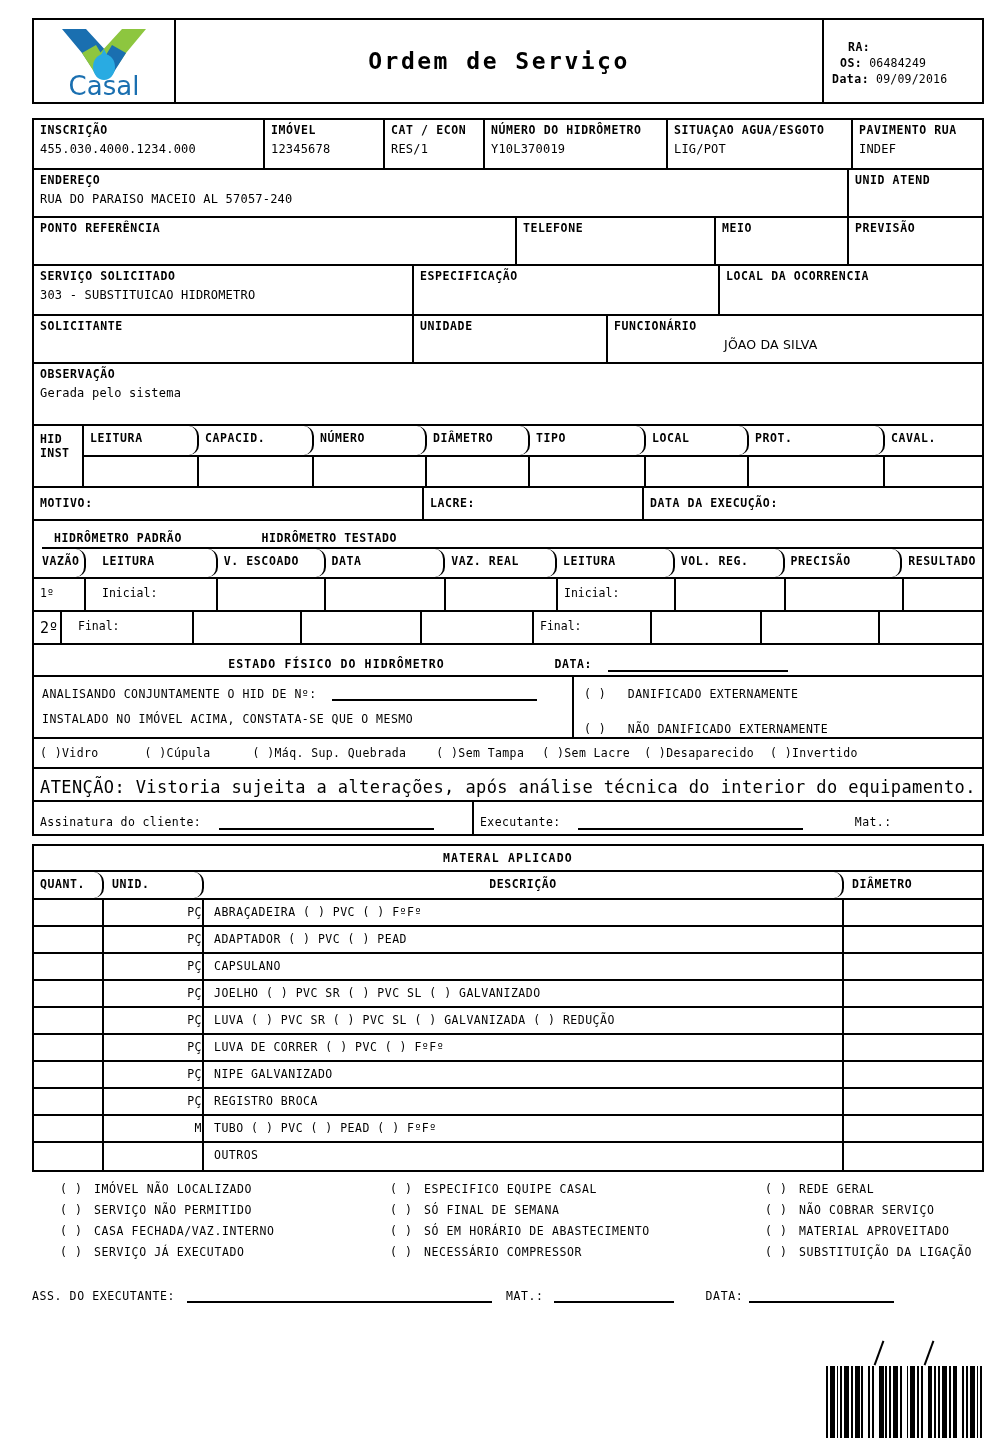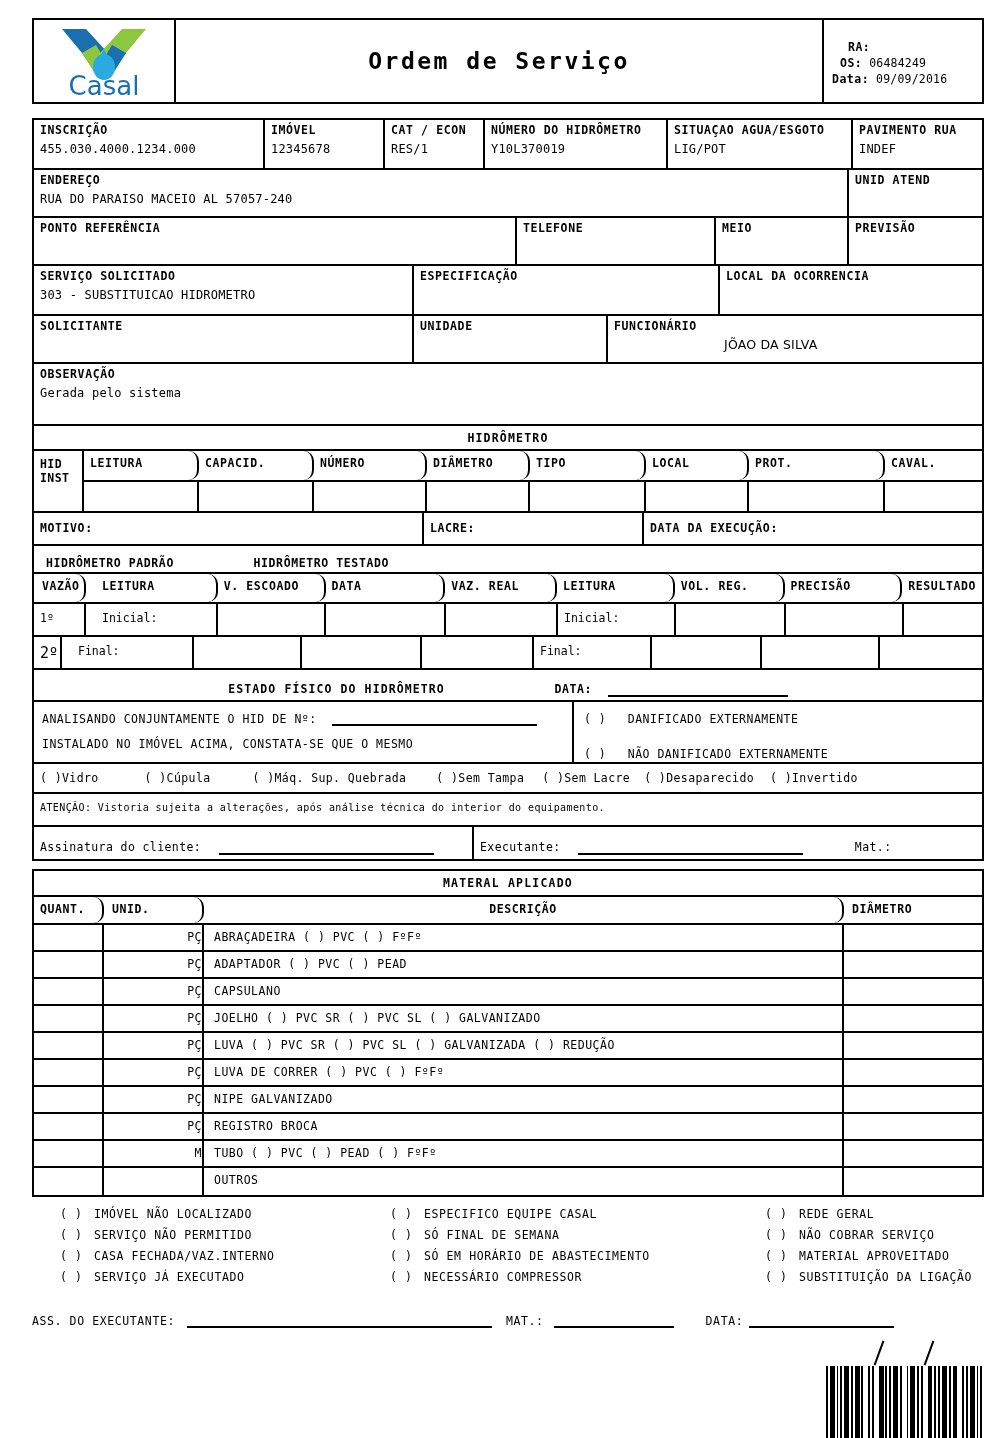--- a/index.html
+++ b/index.html
@@ -273,25 +273,20 @@
       </div>
     </div>
 
     <div class="brow" style="height:62px;">
       <div class="cell" style="flex:1">
         <span class="lbl">OBSERVAÇÃO</span>
         <span class="val">Gerada pelo sistema</span>
       </div>
     </div>
 
-    <div class="brow" style="height:25px;">
-      <div class="cell" style="flex:1;padding:0;">
-        <div class="sec-title">HIDRÔMETRO</div>
-      </div>
-    </div>
 
     <div class="brow" style="height:62px;padding:0;">
       <div class="cell" style="width:50px;padding:6px 0 0 6px;border-right:2px solid #000;">
         <span class="lbl" style="letter-spacing:.4px">HID</span>
         <span class="lbl" style="letter-spacing:.4px">INST</span>
       </div>
       <div style="flex:1;display:flex;flex-direction:column;">
         <div style="display:flex;height:31px;border-bottom:2px solid #000;">
           <div class="hdr-cell" style="width:115px">LEITURA</div>
           <div class="hdr-cell" style="width:115px">CAPACID.</div>
@@ -320,21 +315,21 @@
         <span class="lbl">MOTIVO:</span>
       </div>
       <div class="cell" style="width:220px;padding-top:8px">
         <span class="lbl">LACRE:</span>
       </div>
       <div class="cell" style="flex:1;padding-top:8px">
         <span class="lbl">DATA DA EXECUÇÃO:</span>
       </div>
     </div>
 
-    <div class="brow" style="height:28px;">
+    <div class="brow" style="height:28px;margin-left:8px;">
       <div class="cell" style="flex:1;padding-top:6px">
         <span class="lbl" style="display:inline-block;padding-left:6px;">HIDRÔMETRO PADRÃO</span>
         <span class="lbl" style="display:inline-block;padding-left:70px;">HIDRÔMETRO TESTADO</span>
       </div>
     </div>
 
     <div class="brow" style="height:30px;">
       <div class="hdr-cell" style="width:52px;padding-left:8px;">VAZÃO</div>
       <div class="hdr-cell" style="width:132px;padding-left:16px;">LEITURA</div>
       <div class="hdr-cell" style="width:108px">V. ESCOADO</div>
@@ -400,21 +395,21 @@
       </div>
     </div>
 
     <div class="brow" style="height:30px;">
       <div class="cell" style="flex:1;padding-top:7px;">
         <div id="condicoes-line" class="cb" style="letter-spacing:.4px;"><span style="margin-left: 0px;"><span>(  )</span><span>Vidro</span></span><span style="margin-left: 46px;"><span>(  )</span><span>Cúpula</span></span><span style="margin-left: 42px;"><span>(  )</span><span>Máq. Sup. Quebrada</span></span><span style="margin-left: 30px;"><span>(  )</span><span>Sem Tampa</span></span><span style="margin-left: 18px;"><span>(  )</span><span>Sem Lacre</span></span><span style="margin-left: 14px;"><span>(  )</span><span>Desaparecido</span></span><span style="margin-left: 16px;"><span>(  )</span><span>Invertido</span></span></div>
       </div>
     </div>
 
     <div class="brow" style="height:33px;">
-      <div class="cell" style="flex:1;padding-top:8px;font-size:10px;letter-spacing:.4px;">ATENÇÃO: Vistoria sujeita a alterações, após análise técnica do interior do equipamento.</div>
+      <div class="cell" style="flex:1;padding-top:8px;font-size:17px;letter-spacing:.4px;">ATENÇÃO: Vistoria sujeita a alterações, após análise técnica do interior do equipamento.</div>
     </div>
 
     <div class="brow" style="height:32px;">
       <div class="cell" style="width:440px;padding-top:9px;">
         <span style="font-size:11.5px;letter-spacing:.4px;">Assinatura do cliente:</span>
         <span class="uline" style="width:215px;margin-left:8px;"></span>
       </div>
       <div class="cell" style="flex:1;padding-top:9px;">
         <span style="font-size:11.5px;letter-spacing:.4px;">Executante:</span>
         <span class="uline" style="width:225px;margin-left:8px;"></span>

